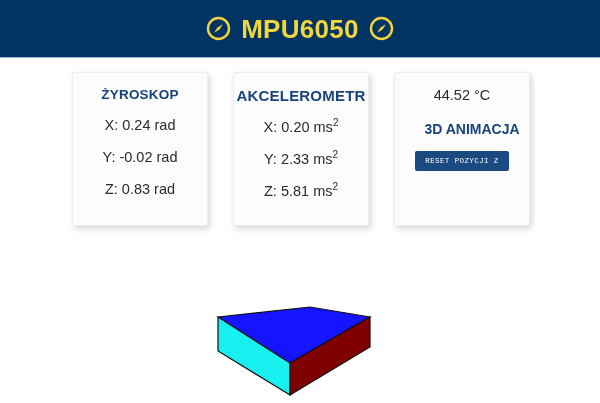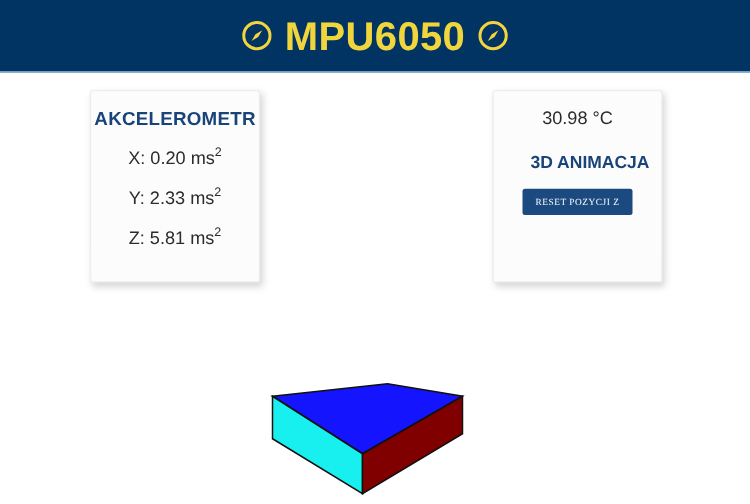--- a/index.html
+++ b/index.html
@@ -26,21 +26,21 @@
     box-sizing: border-box;
     border-bottom: 1px solid #9fc0e0;
   }
   .header-inner {
     display: flex;
     align-items: center;
     gap: 10px;
   }
   .app-title {
     color: #f0d53c;
-    font-size: 32px;
+    font-size: 26px;
     font-weight: bold;
     letter-spacing: 0.3px;
     line-height: 1;
     white-space: nowrap;
   }
   .compass-icon {
     width: 25px;
     height: 25px;
     display: inline-block;
     line-height: 0;
@@ -104,21 +104,21 @@
     text-align: center;
     margin-bottom: 14px;
     white-space: nowrap;
     margin-left: 20px;
   }
   .reset-button {
     background: #1b4a80;
     color: #ffffff;
     border: none;
     border-radius: 2px;
-    font-family: Liberation Serif, serif;
+    font-family: Liberation Mono, monospace;
     font-size: 7.5px;
     letter-spacing: 0.4px;
     padding: 6px 10px;
     cursor: pointer;
     white-space: nowrap;
   }
 
   
   .viz-area {
     position: absolute;
@@ -145,30 +145,36 @@
       <svg width="25" height="25" viewBox="0 0 25 25">
         <circle cx="12.5" cy="12.5" r="10.5" fill="none" stroke="#f0d53c" stroke-width="2.4"></circle>
         <polygon points="16.8,8.2 13.6,13.6 8.2,16.8 11.4,11.4" fill="#f0d53c"></polygon>
       </svg>
     </span>
   </div>
 </div>
 
 <div class="cards-row">
 
+  <div class="card">
+    <div class="card-title">ŻYROSKOP</div>
+    <div class="reading">X: 0.24 rad</div>
+    <div class="reading">Y: -0.02 rad</div>
+    <div class="reading">Z: 0.83 rad</div>
+  </div>
 
   <div class="card">
     <div class="card-title wide">AKCELEROMETR</div>
     <div class="reading"><span>X: 0.20 ms</span><sup>2</sup></div>
     <div class="reading"><span>Y: 2.33 ms</span><sup>2</sup></div>
     <div class="reading"><span>Z: 5.81 ms</span><sup>2</sup></div>
   </div>
 
   <div class="card">
-    <div class="temp-value">30.98 °C</div>
+    <div class="temp-value">44.52 °C</div>
     <div class="subtitle">3D ANIMACJA</div>
     <button class="reset-button">RESET POZYCJI Z</button>
   </div>
 
 </div>
 
 <div class="viz-area">
   <svg class="viz-svg" width="600" height="148" viewBox="0 0 600 148">
 
     <polygon points="218,62 310,52 370,62 290,108" fill="#1414ff" stroke="#111111" stroke-width="1.2"></polygon>

